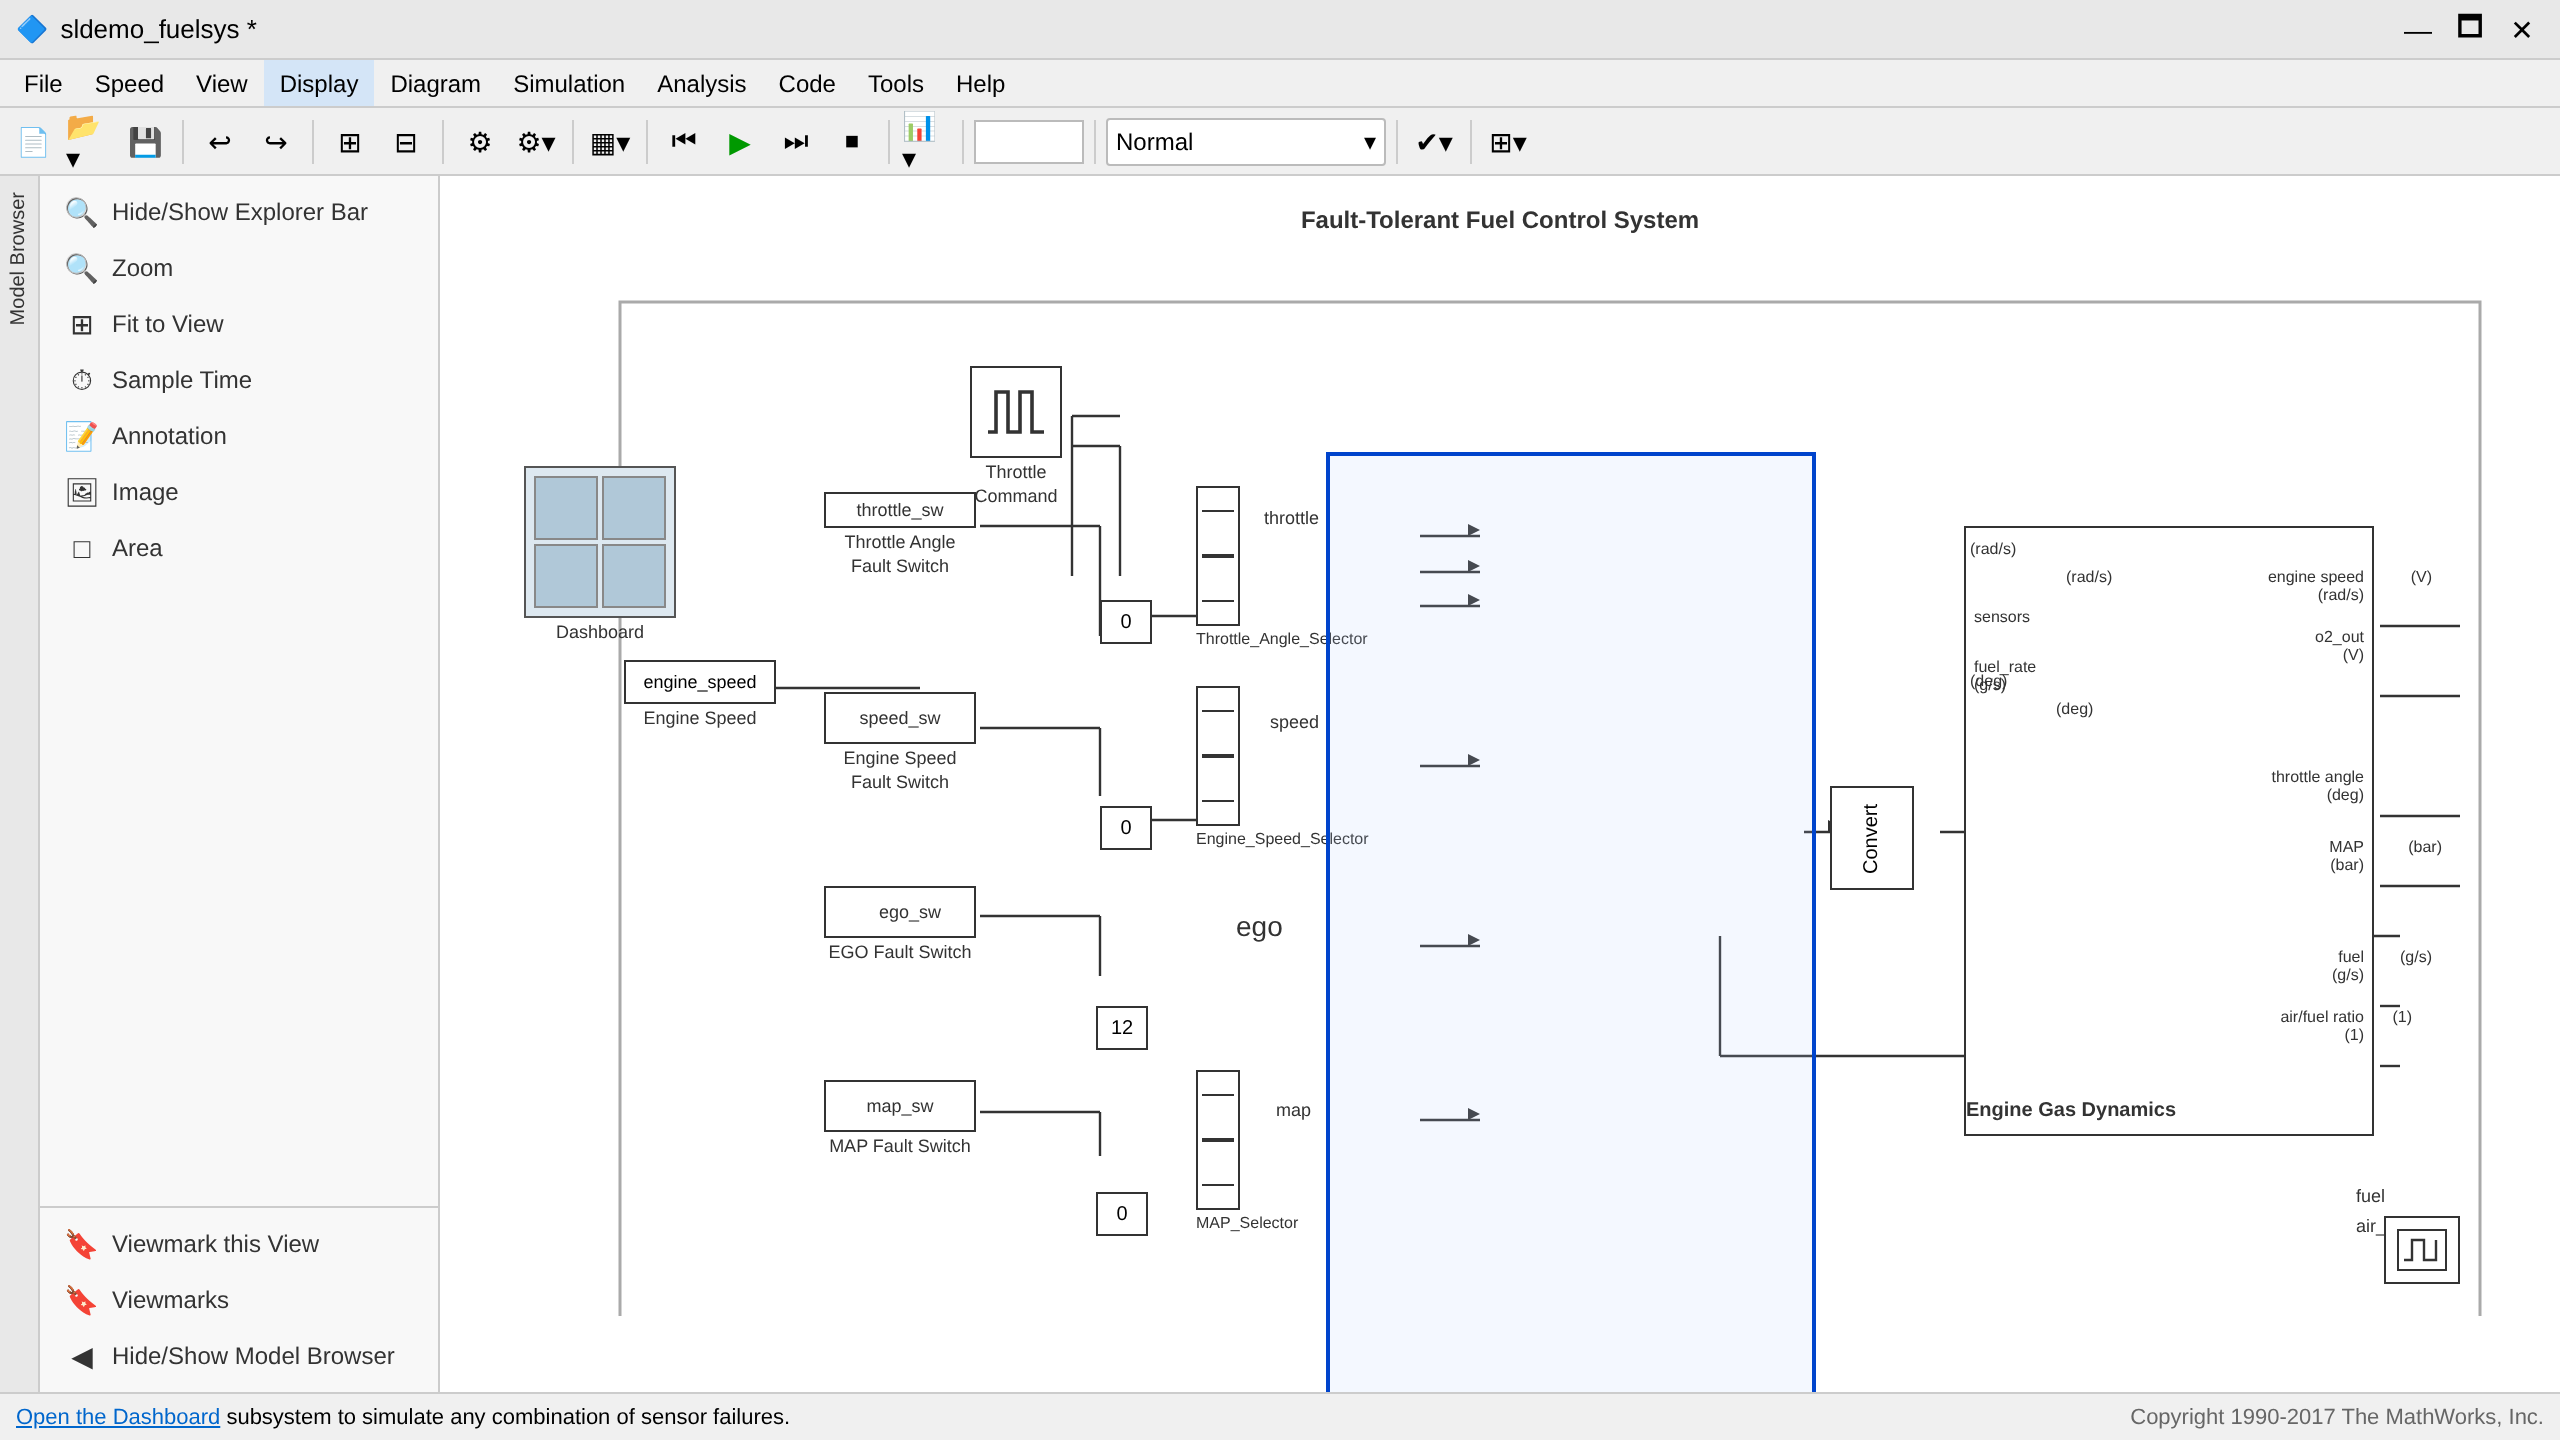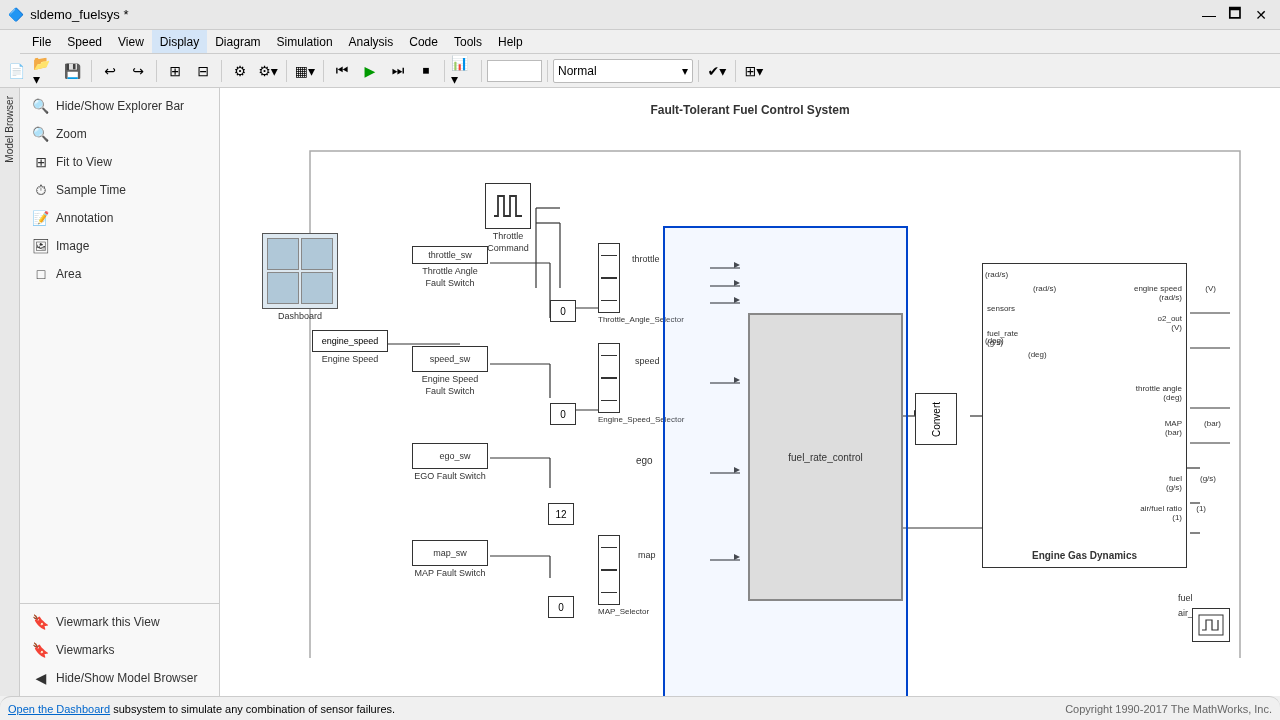--- a/index.html
+++ b/index.html
@@ -24,21 +24,20 @@
     }
 
     
     #menubar {
       background: #f0f0f0;
       height: 24px;
       display: flex;
       align-items: center;
       border-bottom: 1px solid #ccc;
       padding: 0 4px;
-      margin-left: 20px;
     }
     .menu-item {
       padding: 2px 8px;
       cursor: pointer;
       font-size: 12px;
       height: 100%;
       display: flex;
       align-items: center;
     }
     .menu-item:hover, .menu-item.active { background: #d4e5f7; }
@@ -190,21 +189,20 @@
     
     #statusbar {
       height: 24px;
       background: #f0f0f0;
       border-top: 1px solid #ccc;
       display: flex;
       align-items: center;
       padding: 0 8px;
       font-size: 11px;
       gap: 0;
-      border-radius: 11px;
     }
     #status-msg { flex: 1; }
     #status-right { color: #666; font-size: 11px; }
     #status-link { color: #0066cc; cursor: pointer; text-decoration: underline; }
 
     
     #dashboard-block {
       position: absolute;
       left: 42px; top: 145px;
       display: flex;
@@ -538,21 +536,21 @@
       <div style="position:absolute; left:330px; top:315px;">
         <div class="const-block" style="width:26px;height:22px;">0</div>
       </div>
 
       <div style="position:absolute; left:192px; top:355px;">
         <div class="fault-switch" style="width:76px;height:26px;padding-left:10px;">ego_sw</div>
         <div class="block-label">EGO Fault Switch</div>
       </div>
 
 
-      <div style="position:absolute; left:416px;top:367px;font-size:10px;color:#333;">ego</div>
+      <div style="position:absolute; left:398px;top:367px;font-size:14px;color:#333;">ego</div>
 
       <div style="position:absolute; left:328px; top:415px;">
         <div class="const-block" style="width:26px;height:22px;">12</div>
       </div>
 
       <div style="position:absolute; left:192px; top:452px;">
         <div class="fault-switch" style="width:76px;height:26px;">map_sw</div>
         <div class="block-label">MAP Fault Switch</div>
       </div>
 
@@ -568,23 +566,20 @@
       <div style="position:absolute; left:418px;top:462px;font-size:9px;color:#333;">map</div>
 
       <div style="position:absolute; left:328px; top:508px;">
         <div class="const-block" style="width:26px;height:22px;">0</div>
       </div>
 
       <div style="position:absolute; left:443px; top:138px; width:245px; height:498px; border:2.5px solid #0044cc; background:rgba(180,210,255,0.15); display:flex;align-items:flex-end;justify-content:center;padding-bottom:4px;">
         
       </div>
 
-      <div style="position:absolute; left:528px; top:225px; width:155px; height:288px; border:2px solid #888; background:#ddd; display:flex;align-items:center;justify-content:center;">
-        <div style="font-size:10px;text-align:center;color:#333;">fuel_rate_control</div>
-      </div>
 
       <div style="position:absolute; left:695px; top:305px;">
         <div class="block-box" style="width:42px;height:52px;writing-mode:vertical-rl;transform:rotate(180deg);font-size:10px;">Convert</div>
       </div>
 
       <div style="position:absolute; left:895px; top:360px;">
         <div class="block-box" style="width:42px;height:52px;writing-mode:vertical-rl;transform:rotate(180deg);font-size:10px;">Convert</div>
         <div class="block-label">To Plant</div>
       </div>
 
@@ -596,21 +591,21 @@
         <div style="position:absolute;right:4px;top:50px;font-size:8px;color:#333;text-align:right;">o2_out<br>(V)</div>
         <div style="position:absolute;right:4px;top:120px;font-size:8px;color:#333;text-align:right;">throttle angle<br>(deg)</div>
         <div style="position:absolute;right:4px;top:155px;font-size:8px;color:#333;text-align:right;">MAP<br>(bar)</div>
         <div style="position:absolute;right:4px;top:210px;font-size:8px;color:#333;text-align:right;">fuel<br>(g/s)</div>
         <div style="position:absolute;right:4px;top:240px;font-size:8px;color:#333;text-align:right;">air/fuel ratio<br>(1)</div>
 
         <div style="position:absolute;right:-30px;top:20px;font-size:8px;color:#333;">(V)</div>
         <div style="position:absolute;right:-35px;top:155px;font-size:8px;color:#333;">(bar)</div>
         <div style="position:absolute;right:-30px;top:210px;font-size:8px;color:#333;">(g/s)</div>
         <div style="position:absolute;right:-20px;top:240px;font-size:8px;color:#333;">(1)</div>
-        <div style="position:absolute;bottom:6px;left:0;right:0;text-align:center;font-size:10px;font-weight:bold;color:#333;margin-top:42px;">Engine Gas Dynamics</div>
+        <div style="position:absolute;bottom:6px;left:0;right:0;text-align:left;font-size:10px;font-weight:bold;color:#333;margin-top:42px;">Engine Gas Dynamics</div>
       </div>
 
       <div style="position:absolute;left:765px;top:182px;font-size:8px;color:#333;">(rad/s)</div>
       <div style="position:absolute;left:813px;top:196px;font-size:8px;color:#333;">(rad/s)</div>
       <div style="position:absolute;left:765px;top:248px;font-size:8px;color:#333;">(deg)</div>
       <div style="position:absolute;left:808px;top:262px;font-size:8px;color:#333;">(deg)</div>
 
       <div style="position:absolute;left:958px;top:505px;font-size:9px;color:#333;">fuel</div>
       <div style="position:absolute;left:958px;top:520px;font-size:9px;color:#333;">air_fuel_ratio</div>
 

